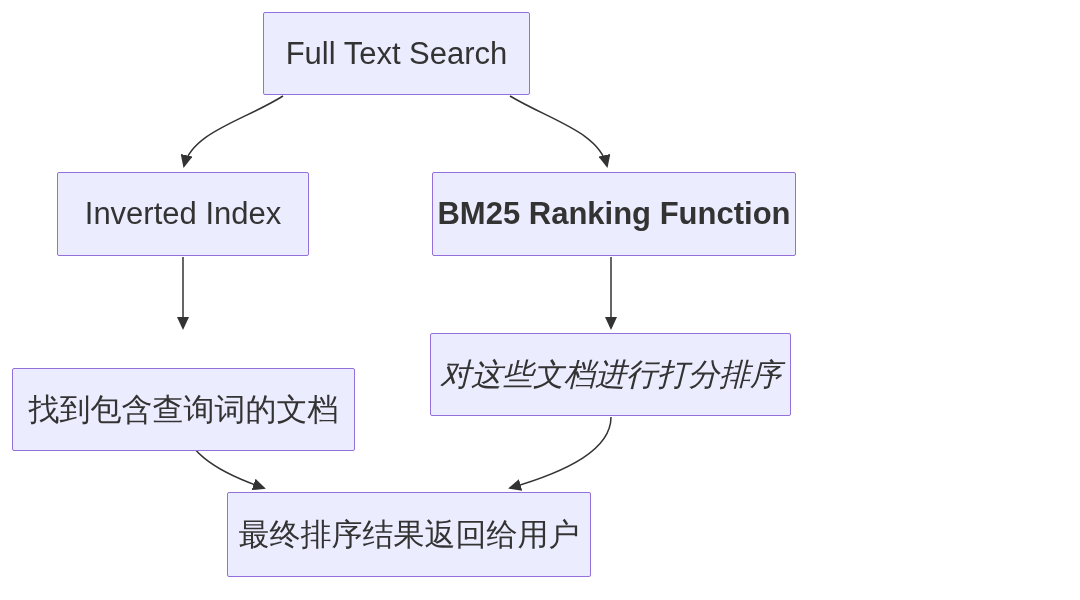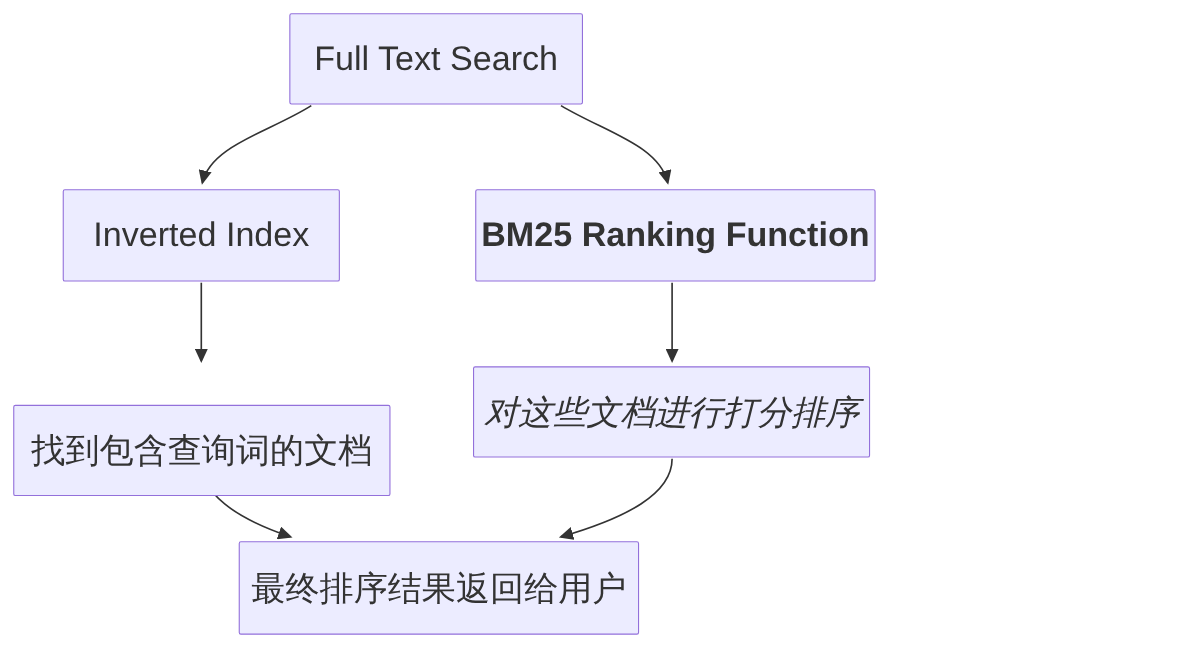--- a/index.html
+++ b/index.html
@@ -74,17 +74,17 @@
       </div>
       <div class="node" style="left: 432px; top: 172px; width: 364px; height: 84px; font-weight: bold;">
         <span>BM25 Ranking Function</span>
       </div>
       <div class="node" style="left: 12px; top: 321px; width: 343px; height: 83px; margin-top: 47px;">
         <span>找到包含查询词的文档</span>
       </div>
       <div class="node" style="left: 430px; top: 333px; width: 361px; height: 83px; font-style: italic;">
         <span>对这些文档进行打分排序</span>
       </div>
-      <div class="node" style="left: 217px; top: 492px; width: 364px; height: 85px;">
+      <div class="node" style="left: 227px; top: 492px; width: 364px; height: 85px;">
         <span>最终排序结果返回给用户</span>
       </div>
     </div>
 </div>
 
 </body></html>

